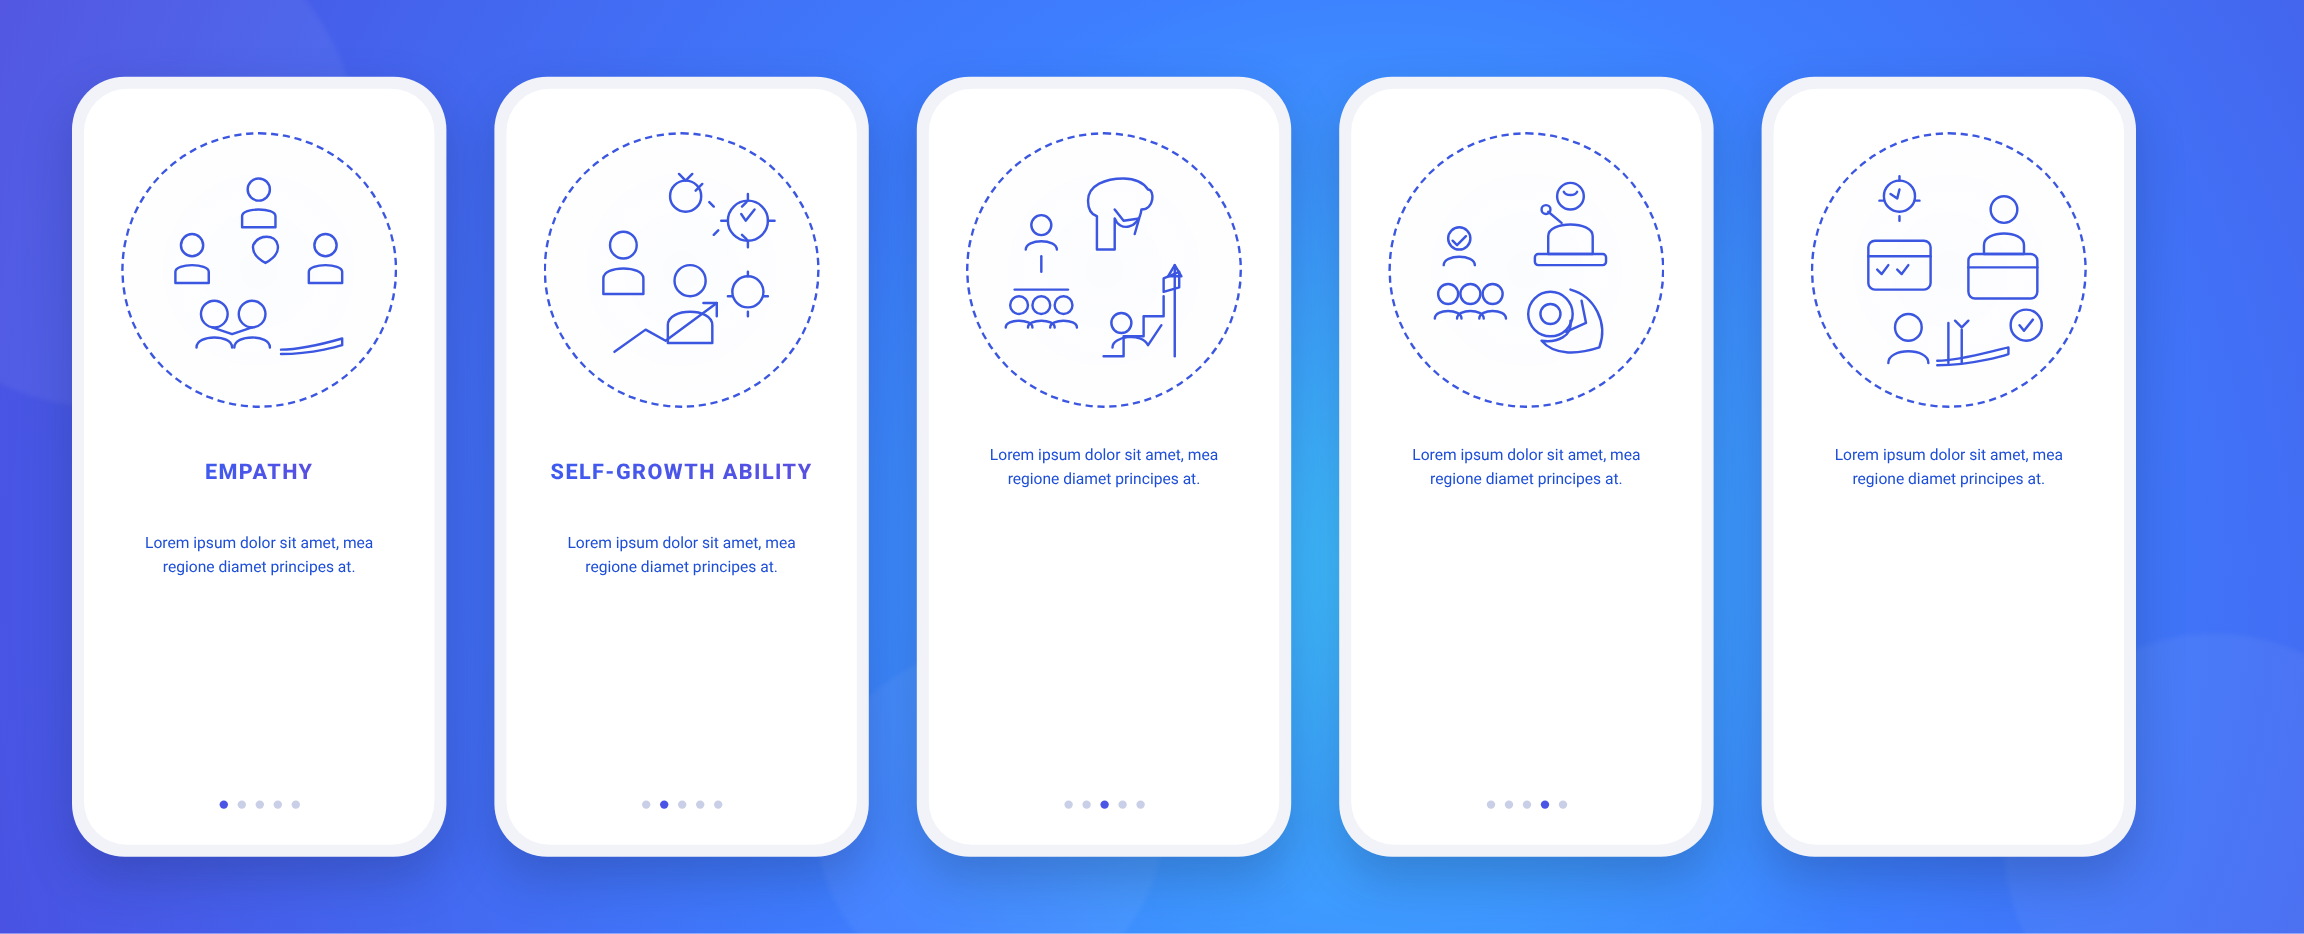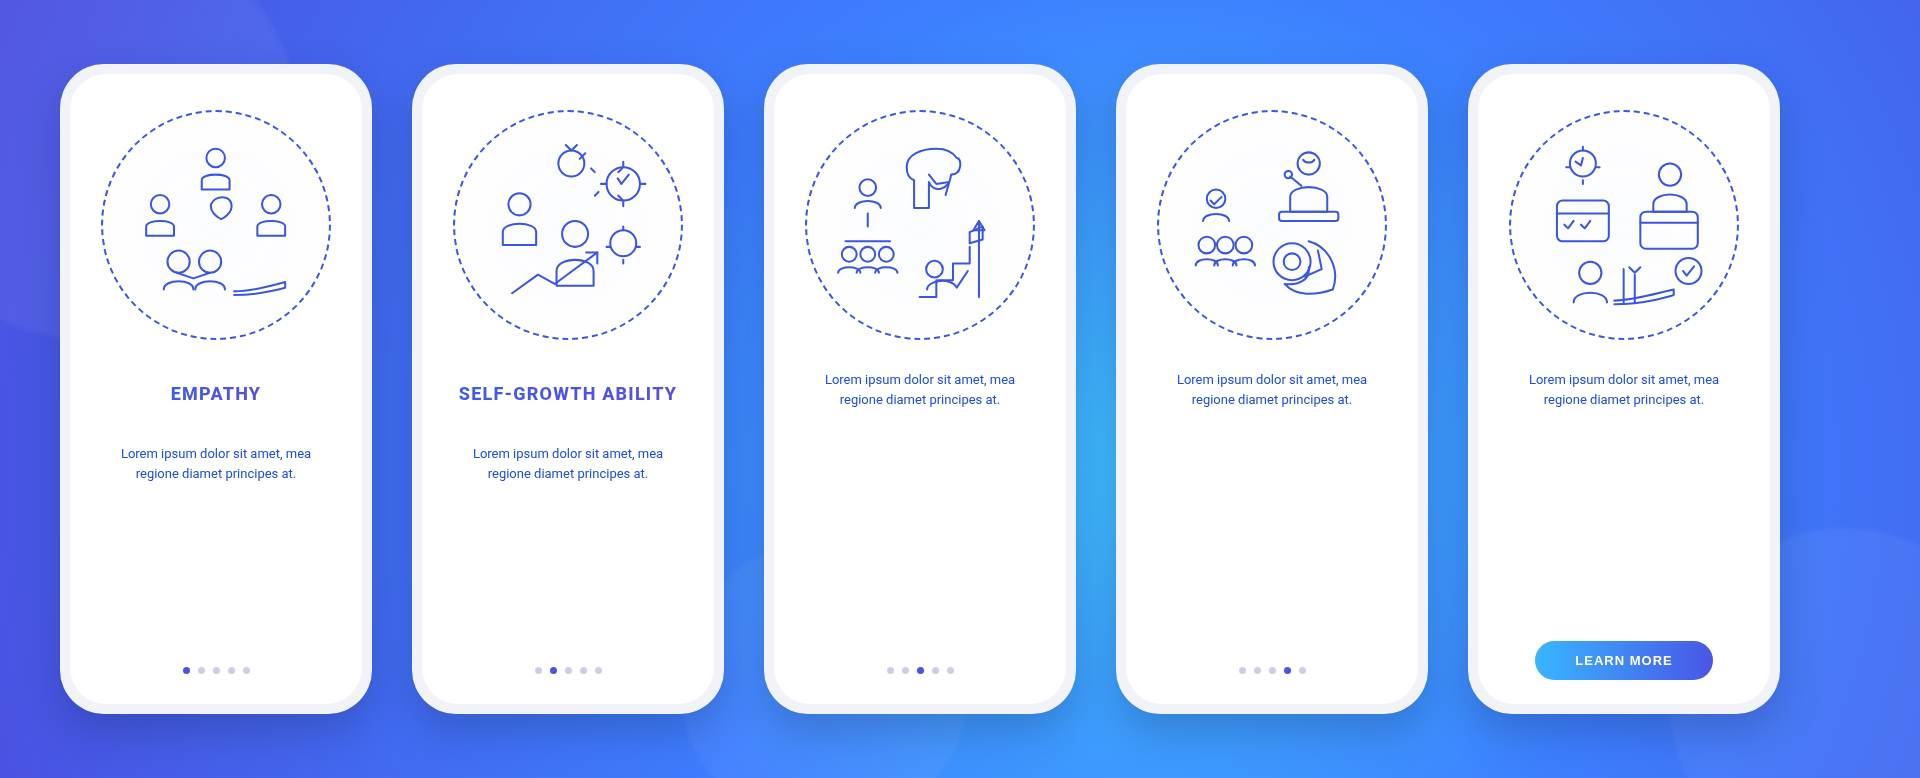--- a/index.html
+++ b/index.html
@@ -227,17 +227,16 @@
           <path d="M36 100l4 4 6-8m8 4l4 4 6-8"></path>
           <circle cx="64" cy="152" r="12"></circle>
             <path d="M46 184c0-14 36-14 36 0"></path>
           <path d="M90 186c34 0 64-10 64-10v-6c-18 4-44 12-64 12"></path>
           <path d="M100 184v-36m12 36v-30m-6-8l6 6 6-6"></path>
           <circle cx="170" cy="150" r="14"></circle>
             <path d="M164 150l4 5 8-10"></path>
         </svg>
       </div>
       <div class="desc">Lorem ipsum dolor sit amet, mea regione diamet principes at.</div>
-      <button class="cta">LEARN MORE</button>
     </div>
   </div>
 
 </div>
 
 </body></html>

